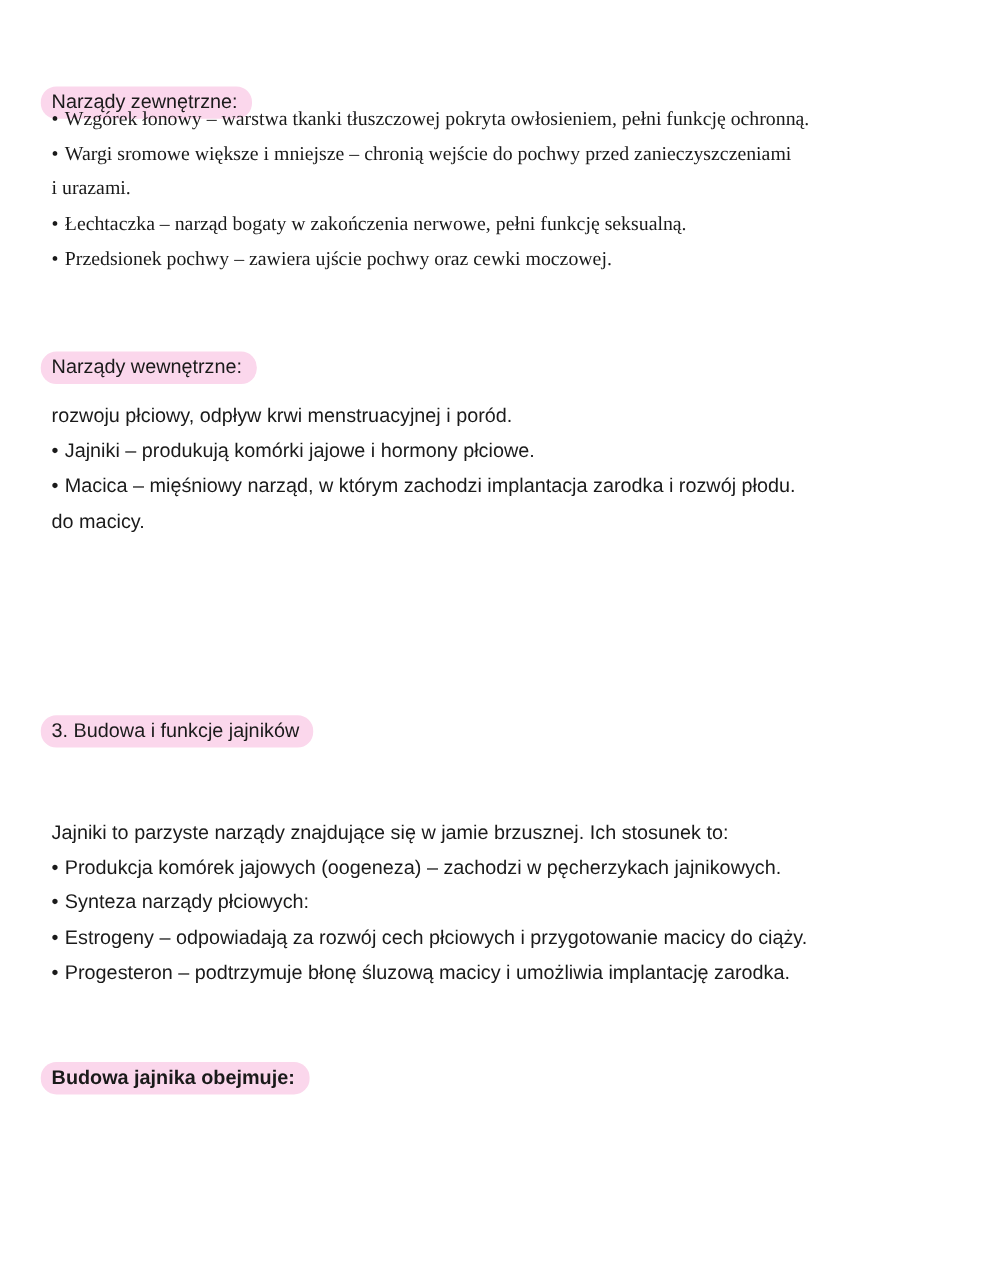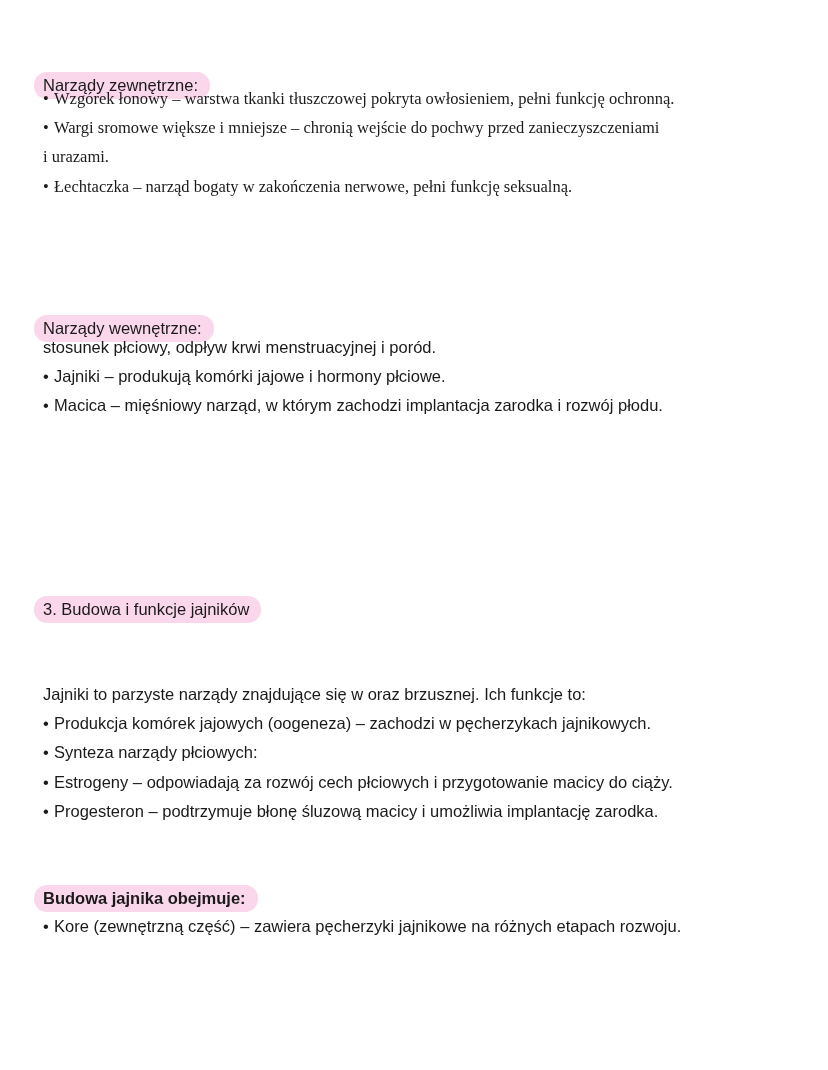--- a/index.html
+++ b/index.html
@@ -51,37 +51,38 @@
 <body>
 
 <div class="page">
 
   <div class="heading" style="top:72px;">Narządy zewnętrzne:</div>
   <div class="block" style="top:84px;font-family:Liberation Serif, serif;">
     <span class="line"><span class="bullet">•</span><span>Wzgórek łonowy – warstwa tkanki tłuszczowej pokryta owłosieniem, pełni funkcję ochronną.</span></span>
     <span class="line"><span class="bullet">•</span><span>Wargi sromowe większe i mniejsze – chronią wejście do pochwy przed zanieczyszczeniami</span></span>
     <span class="line"><span>i urazami.</span></span>
     <span class="line"><span class="bullet">•</span><span>Łechtaczka – narząd bogaty w zakończenia nerwowe, pełni funkcję seksualną.</span></span>
+    <span class="line"><span class="bullet">•</span><span>Przedsionek pochwy – zawiera ujście pochwy oraz cewki moczowej.</span></span>
   </div>
 
-  <div class="heading" style="top:315px;">Narządy wewnętrzne:</div>
+  <div class="heading" style="top:293px;">Narządy wewnętrzne:</div>
   <div class="block" style="top:333px;">
-    <span class="line"><span>stosunek płciowy, odpływ krwi menstruacyjnej i poród.</span></span>
+    <span class="line"><span>rozwoju płciowy, odpływ krwi menstruacyjnej i poród.</span></span>
     <span class="line"><span class="bullet">•</span><span>Jajniki – produkują komórki jajowe i hormony płciowe.</span></span>
     <span class="line"><span class="bullet">•</span><span>Macica – mięśniowy narząd, w którym zachodzi implantacja zarodka i rozwój płodu.</span></span>
+    <span class="line"><span>do macicy.</span></span>
   </div>
 
   <div class="heading" style="top:596px;">3. Budowa i funkcje jajników</div>
 
   <div class="block" style="top:680px;">
-    <span class="line"><span>Jajniki to parzyste narządy znajdujące się w oraz brzusznej. Ich funkcje to:</span></span>
+    <span class="line"><span>Jajniki to parzyste narządy znajdujące się w jamie brzusznej. Ich stosunek to:</span></span>
     <span class="line"><span class="bullet">•</span><span>Produkcja komórek jajowych (oogeneza) – zachodzi w pęcherzykach jajnikowych.</span></span>
     <span class="line"><span class="bullet">•</span><span>Synteza narządy płciowych:</span></span>
     <span class="line"><span class="bullet">•</span><span>Estrogeny – odpowiadają za rozwój cech płciowych i przygotowanie macicy do ciąży.</span></span>
     <span class="line"><span class="bullet">•</span><span>Progesteron – podtrzymuje błonę śluzową macicy i umożliwia implantację zarodka.</span></span>
   </div>
 
   <div class="heading" style="top:885px;font-weight:bold;">Budowa jajnika obejmuje:</div>
   <div class="block" style="top:912px;">
-    <span class="line"><span class="bullet">•</span><span>Kore (zewnętrzną część) – zawiera pęcherzyki jajnikowe na różnych etapach rozwoju.</span></span>
   </div>
 
 </div>
 
 </body></html>

